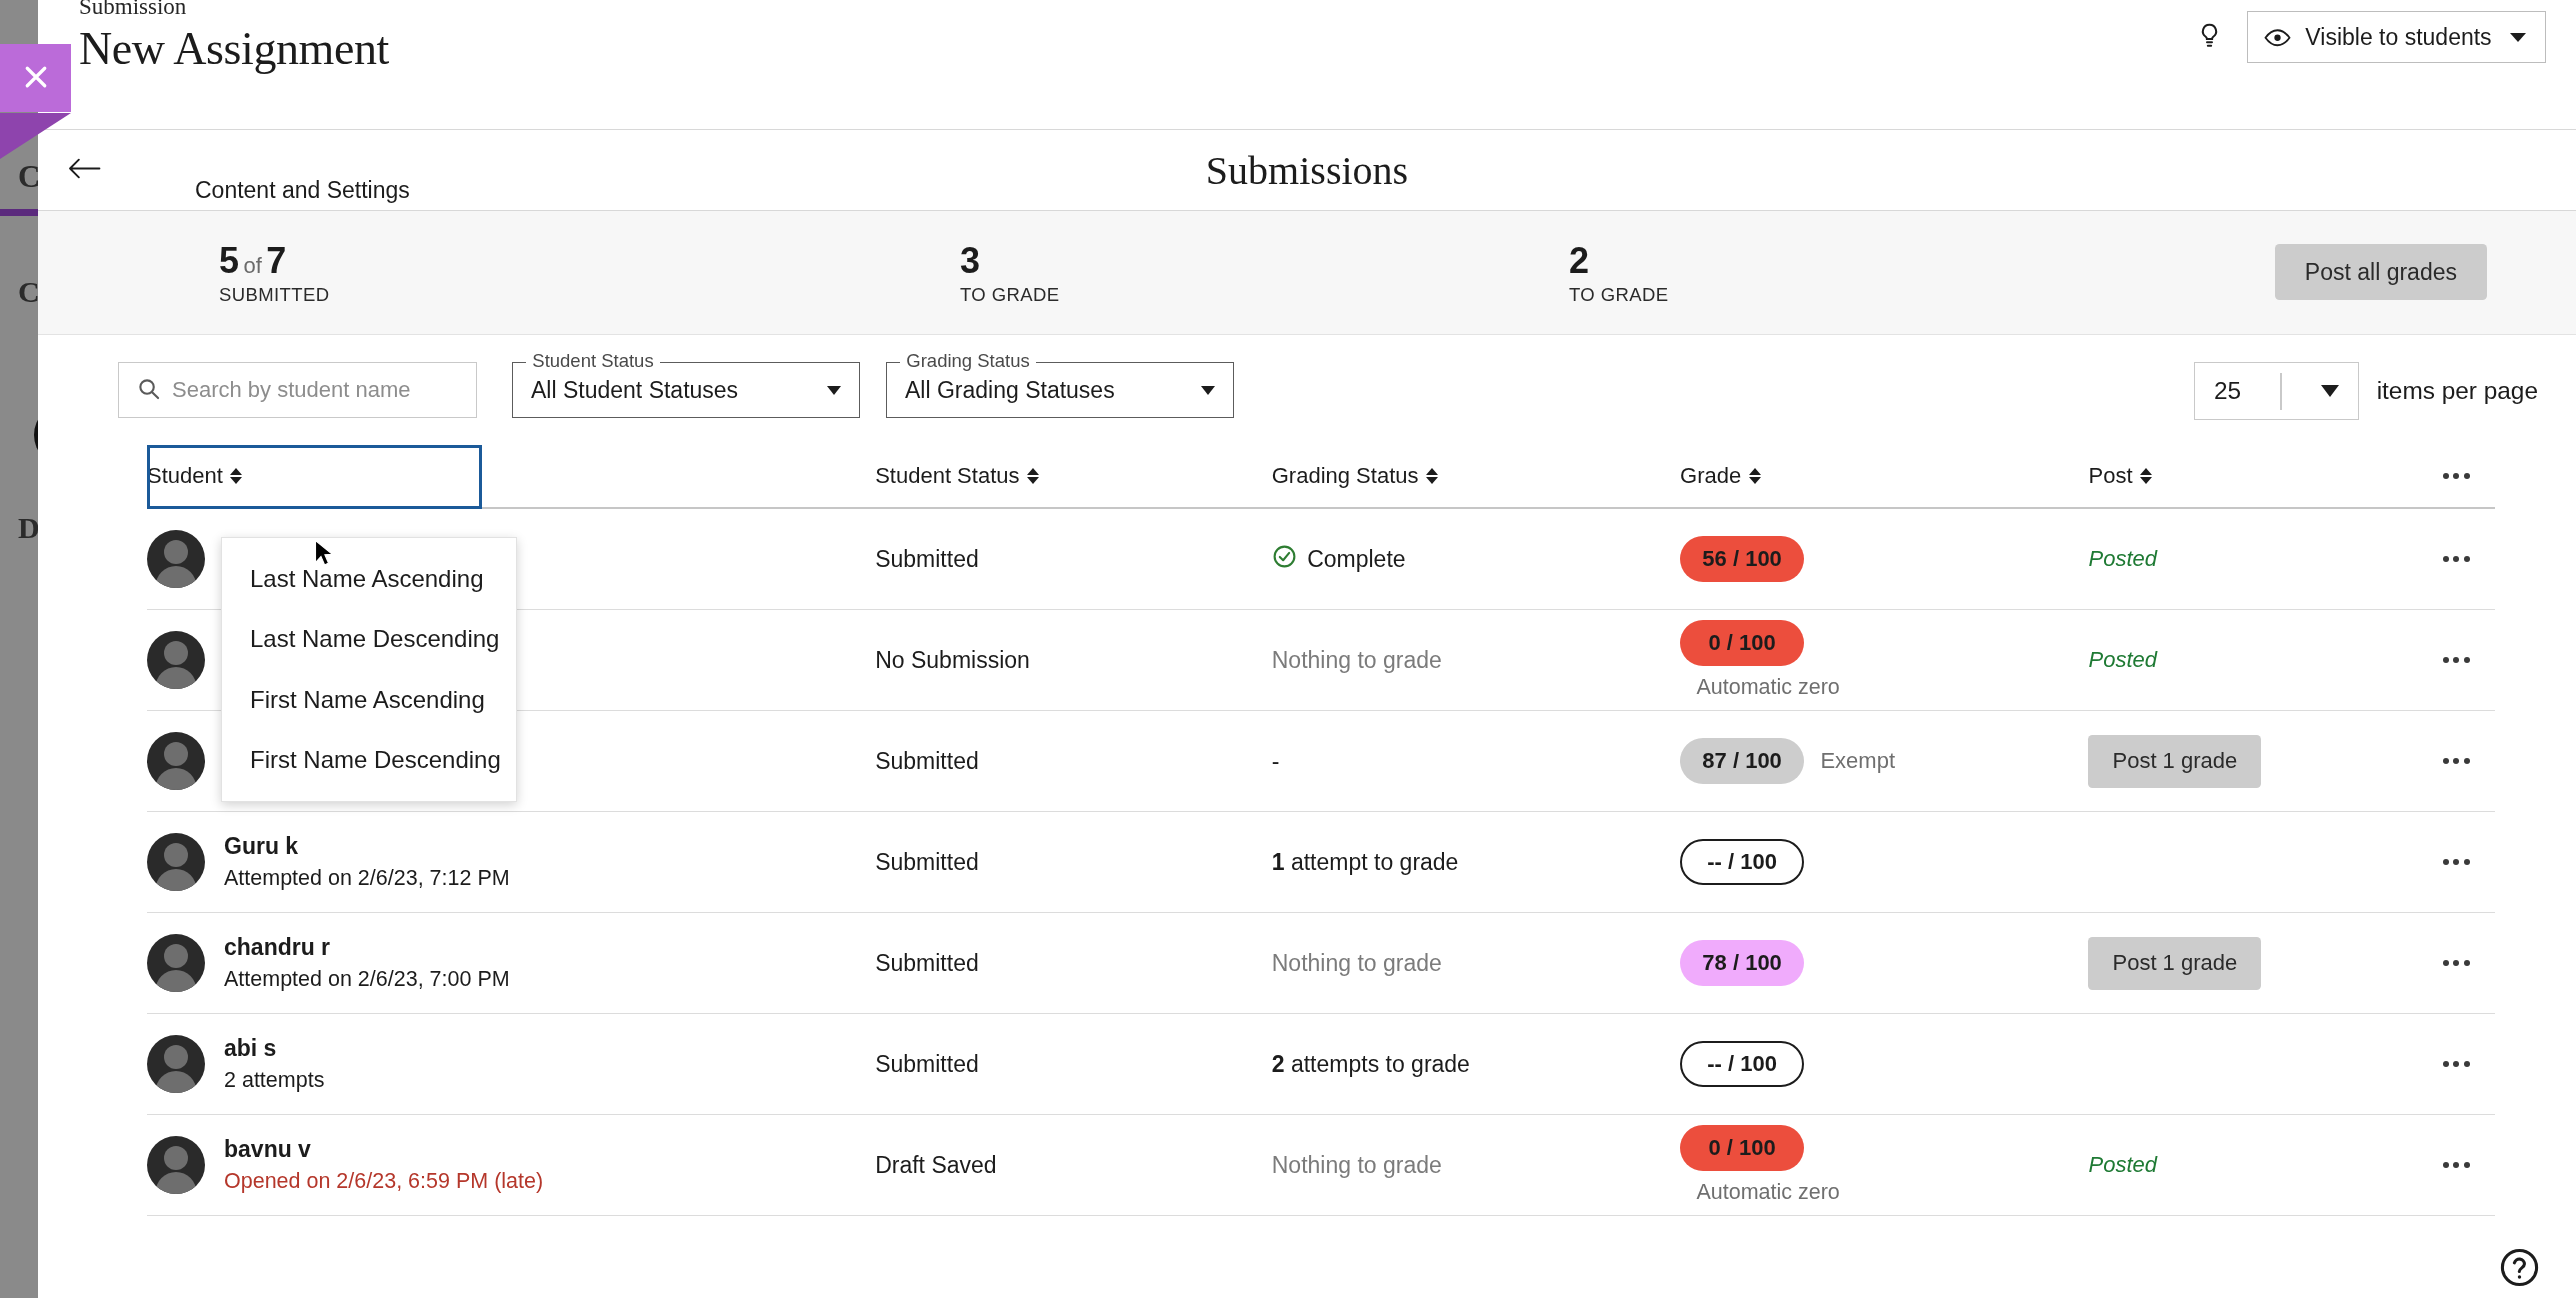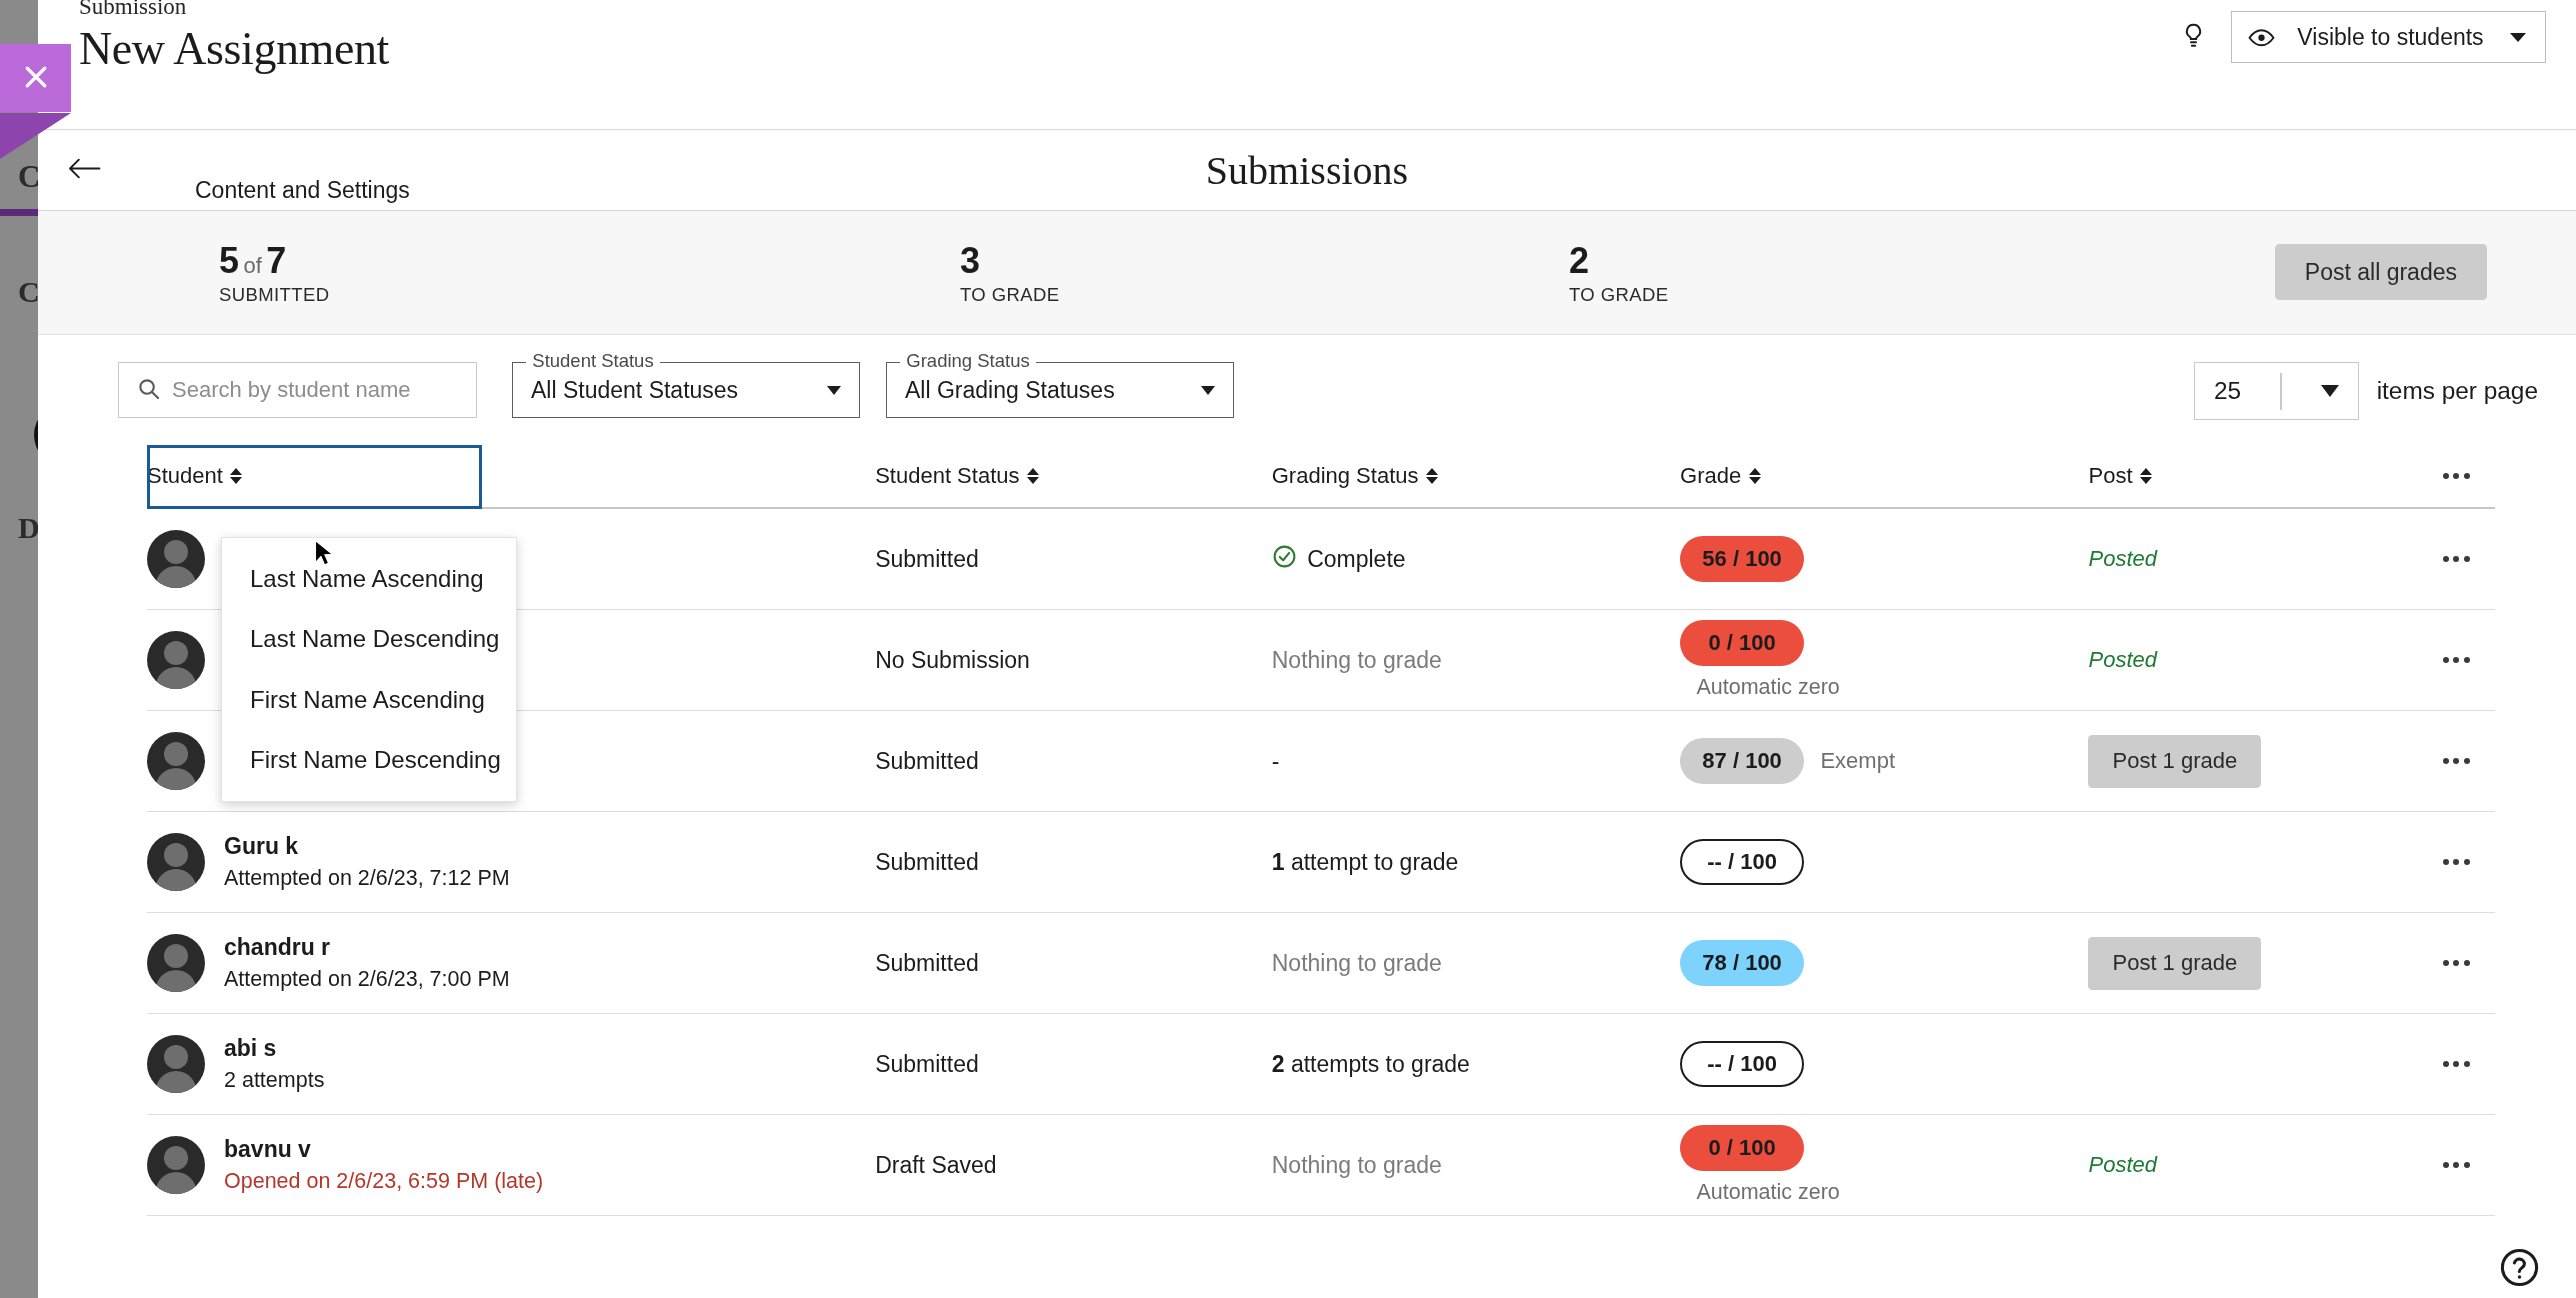--- a/index.html
+++ b/index.html
@@ -79,21 +79,21 @@
   .head-right {
     position: absolute; right: 30px; top: 11px;
     display: flex; align-items: center; gap: 21px;
   }
   .bulb-btn {
     background: none; border: none; cursor: pointer; padding: 4.4px;
     display: flex; align-items: center;
   }
   .bulb-btn svg { width: 25px; height: 28px; }
   .visible-select {
-    display: flex; align-items: center; gap: 22px;
+    display: flex; align-items: center; gap: 14px;
     border: 1.5px solid #bdbdbd; background: #fff; cursor: pointer;
     padding: 10.4px 19px 10.4px 16.3px; height: 52px;
   }
   .visible-select .eye { width: 27px; height: 19px; flex: 0 0 auto; }
   .visible-select .lbl { font-size: 23px; color: #1c1c1c; white-space: nowrap; }
   .caret-dn {
     width: 0; height: 0; border-left: 8.1px solid transparent;
     border-right: 8.1px solid transparent; border-top: 9.6px solid #1c1c1c;
     margin-left: 4.4px;
   }
@@ -253,21 +253,21 @@
   .complete span { font-size: 23px; color: #1c1c1c; }
 
   .grade-wrap { display: flex; flex-direction: column; }
   .grade-line { display: flex; align-items: center; gap: 16.3px; }
   .pill {
     display: inline-flex; align-items: center; justify-content: center;
     height: 46px; min-width: 124px; padding: 0 21px; border-radius: 23px;
     font-size: 22px; font-weight: 700; color: #1c1c1c;
   }
   .pill.red { background: #ec4e3d; }
-  .pill.yellow { background: #7dd3fc; }
+  .pill.yellow { background: #f0abfc; }
   .pill.grey { background: #cdcdcd; }
   .pill.empty { background: #fff; border: 2.2px solid #1c1c1c; font-weight: 700; }
   .exempt { font-size: 22px; color: #6f6f6f; }
   .auto-zero { font-size: 21.5px; color: #6f6f6f; margin-top: 9px; margin-left: 16.3px; }
 
   .posted { font-size: 22px; color: #1f7a34; font-style: italic; }
   .post-btn {
     background: #cccccc; border: none; border-radius: 4.4px;
     height: 53px; padding: 0 24px; font-size: 22px; color: #2b2b2b;
     cursor: pointer; font-family: "Liberation Sans", sans-serif;

